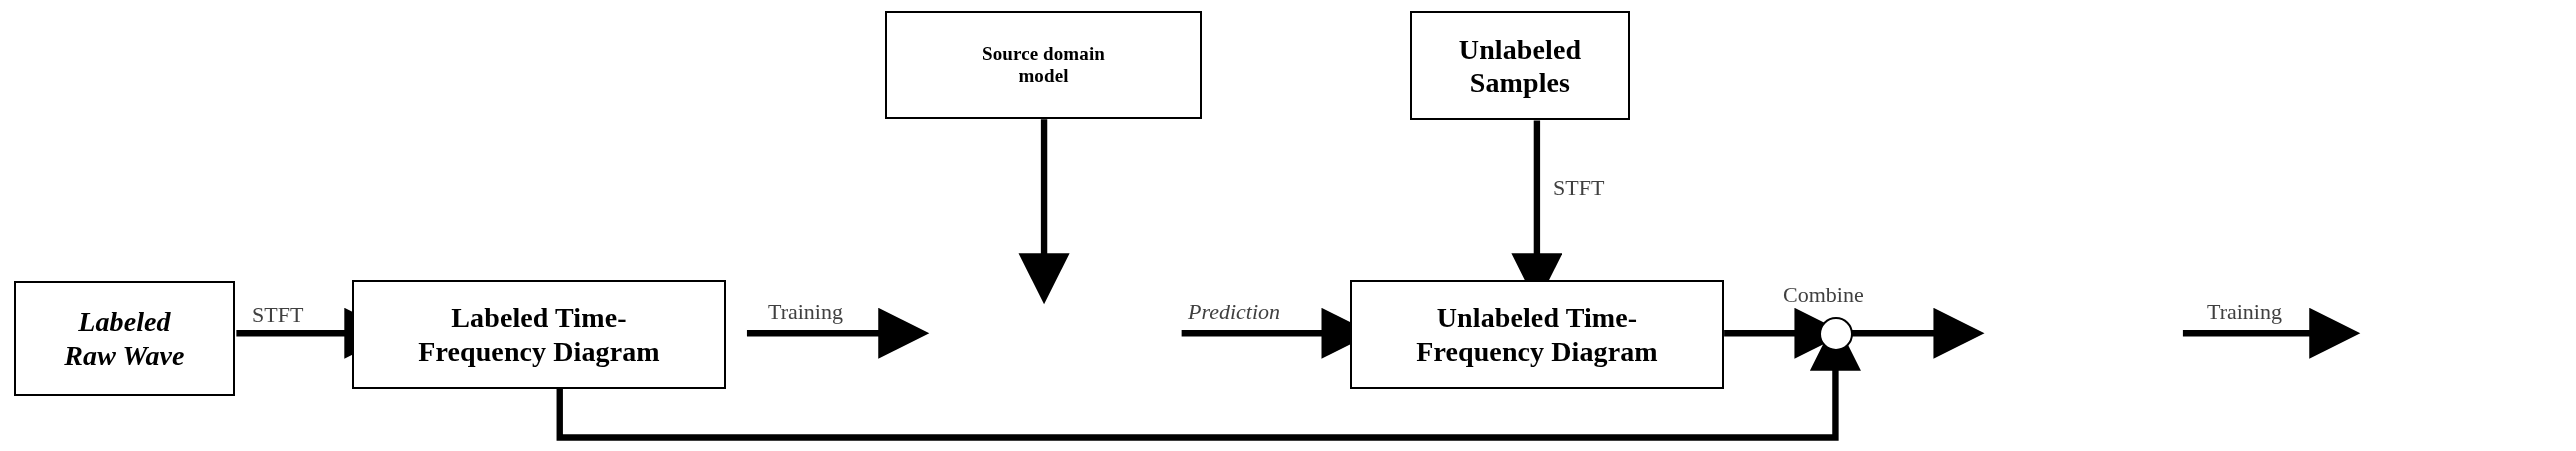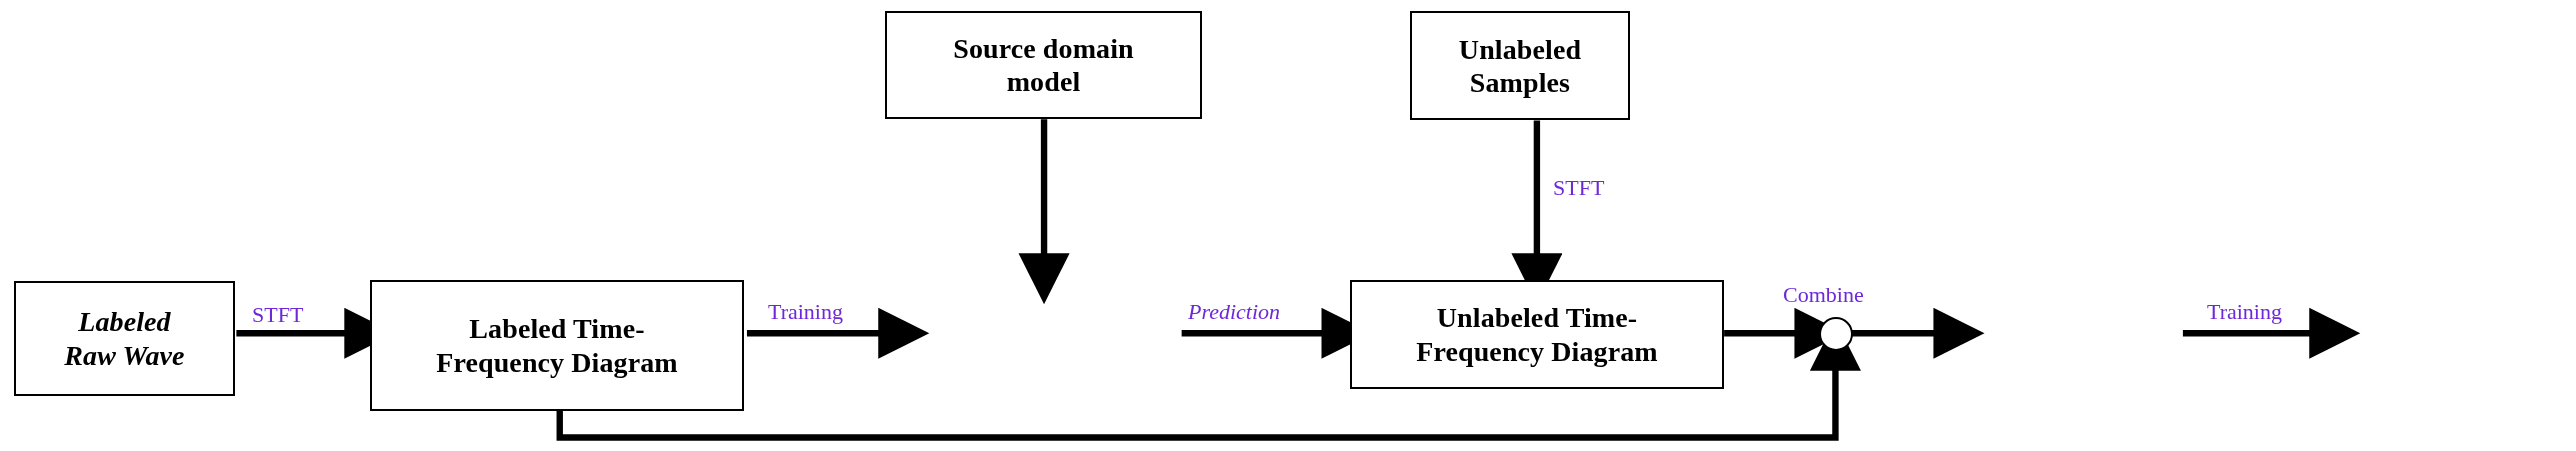--- a/index.html
+++ b/index.html
@@ -30,21 +30,21 @@
     letter-spacing: 0.1px;
     z-index: 3;
   }
   .node-label {
     display: block;
     white-space: pre-line;
     padding: 0 4.3px;
   }
   .edge-label {
     position: absolute;
-    color: #6d28d9;
+    color: #404040;
     font-weight: normal;
     white-space: nowrap;
     z-index: 4;
     line-height: 1;
   }
   svg.wires {
     position: absolute;
     left: 0;
     top: 0;
     width: 2576px;
@@ -96,26 +96,26 @@
     <line x1="3077" y1="470" x2="3266" y2="470" stroke="#000000" stroke-width="9" marker-end="url(#arrowR)"></line>
 
     <path d="M 788,548 L 788,617 L 2587,617 L 2587,512" fill="none" stroke="#000000" stroke-width="9" marker-end="url(#arrowU)"></path>
   </svg>
 
   <div class="node" style="left:14px; top:281px; width:221px; height:115px; font-size:28px;font-style:italic;">
     <span class="node-label">Labeled
 Raw Wave</span>
   </div>
 
-  <div class="node" style="left:370px; top:280px; width:374px; height:131px; font-size:28px;">
+  <div class="node" style="left:352px; top:280px; width:374px; height:109px; font-size:28px;">
     <span class="node-label">Labeled Time-
 Frequency Diagram</span>
   </div>
 
-  <div class="node" style="left:885px; top:11.4px; width:317px; height:108px; font-size:28px;">
+  <div class="node" style="left:885px; top:11.4px; width:317px; height:108px; font-size:19px;">
     <span class="node-label">Source domain
 model</span>
   </div>
 
 
   <div class="node" style="left:1410px; top:11.4px; width:220px; height:109px; font-size:28px;">
     <span class="node-label">Unlabeled
 Samples</span>
   </div>
 

